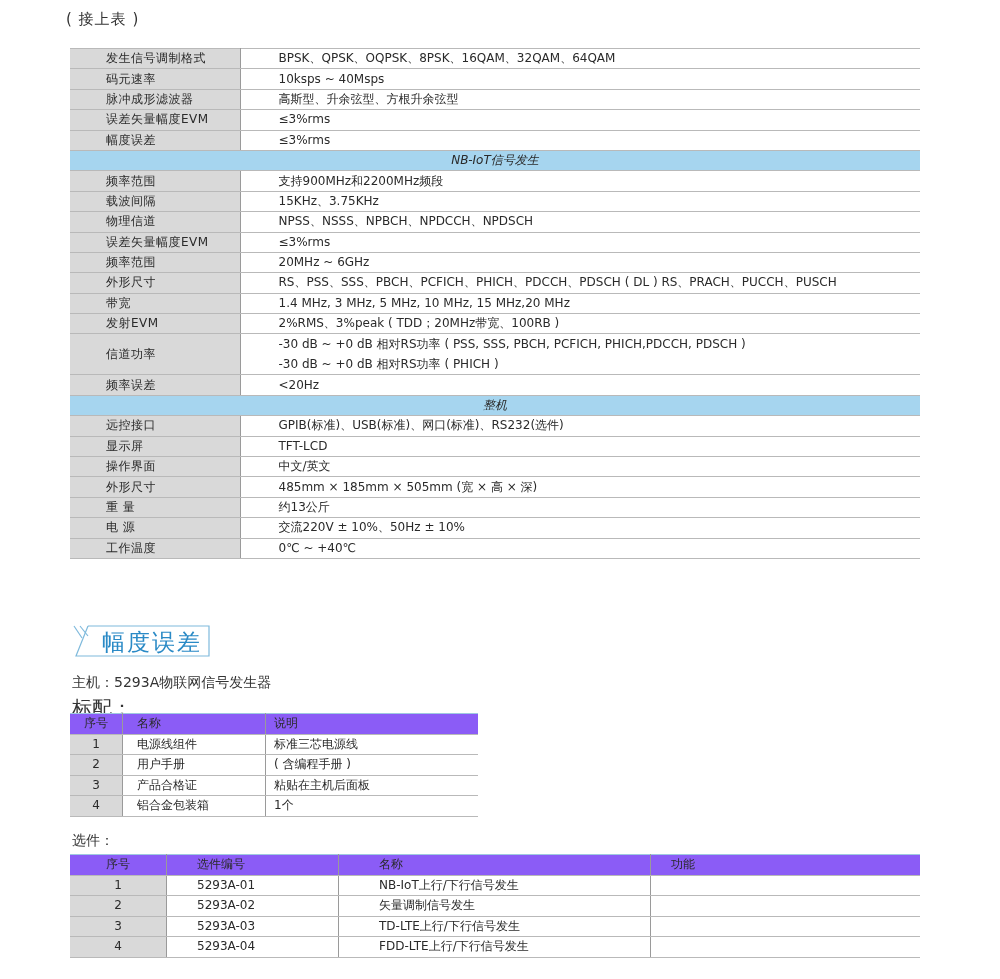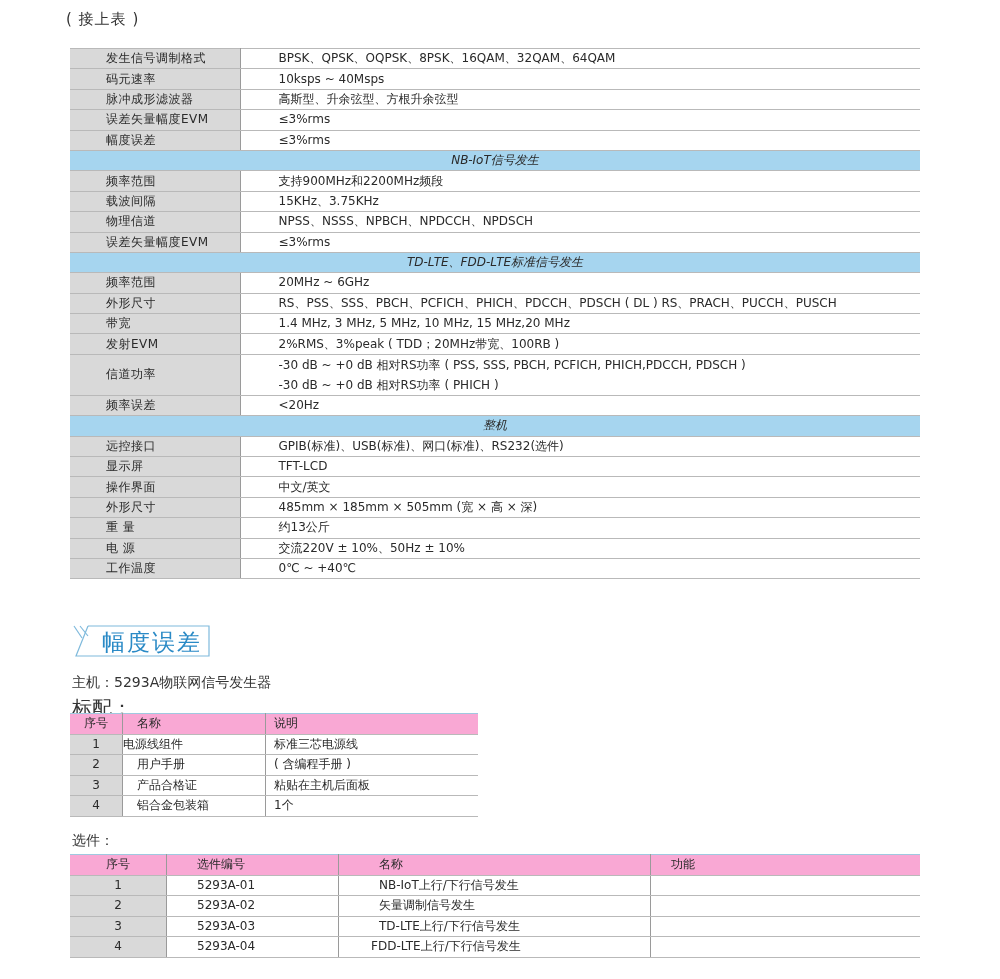--- a/index.html
+++ b/index.html
@@ -47,21 +47,21 @@
   }
   .host-line { position: absolute; left: 72px; top: 674px; font-size: 14px; color: #333; }
   .std-label { position: absolute; left: 72px; top: 695px; font-size: 20px; color: #333; }
   .opt-label { position: absolute; left: 72px; top: 832px; font-size: 14px; color: #333; }
 
   table.grid { position: absolute; border-collapse: collapse; font-size: 12px; }
   table.grid td, table.grid th {
     height: 19.5px; padding: 0; line-height: 19px; text-align: left;
     border-bottom: 1.5px solid #b9b9b9; font-weight: normal;
   }
-  table.grid th { background: #f9a8d4; border-top: 1.5px solid #9fc9e0; }
+  table.grid th { background: #8b5cf6; border-top: 1.5px solid #9fc9e0; }
   table.grid td.idx { background: #d9d9d9; }
   table.grid .vb { border-right: 1px solid #9a9a9a; }
 
   .std { left: 70px; top: 713px; width: 408px; }
   .opt { left: 70px; top: 854px; width: 850px; }
 </style>
 </head>
 <body>
 
 <div class="cont-label">( 接上表 )</div>
@@ -99,23 +99,20 @@
         <td class="k">载波间隔</td>
         <td class="v">15KHz、3.75KHz</td>
       </tr>
       <tr>
         <td class="k">物理信道</td>
         <td class="v">NPSS、NSSS、NPBCH、NPDCCH、NPDSCH</td>
       </tr>
       <tr>
         <td class="k">误差矢量幅度EVM</td>
         <td class="v">≤3%rms</td>
-      </tr>
-      <tr class="sec">
-        <td colspan="2">TD-LTE、FDD-LTE标准信号发生</td>
       </tr>
       <tr>
         <td class="k">频率范围</td>
         <td class="v">20MHz ~ 6GHz</td>
       </tr>
       <tr>
         <td class="k">外形尺寸</td>
         <td class="v">RS、PSS、SSS、PBCH、PCFICH、PHICH、PDCCH、PDSCH ( DL ) RS、PRACH、PUCCH、PUSCH</td>
       </tr>
       <tr>
@@ -187,21 +184,21 @@
   <thead>
     <tr>
       <th class="vb" style="width:52px;text-align:center">序号</th>
       <th class="vb" style="width:128px;padding-left:14px">名称</th>
       <th style="padding-left:8px">说明</th>
     </tr>
   </thead>
   <tbody id="std-body">
       <tr>
         <td class="idx vb" style="text-align:center">1</td>
-        <td class="vb" style="">电源线组件</td>
+        <td class="vb" style="padding-left:14px">电源线组件</td>
         <td style="padding-left:8px">标准三芯电源线</td>
       </tr>
       <tr>
         <td class="idx vb" style="text-align:center">2</td>
         <td class="vb" style="padding-left:14px">用户手册</td>
         <td style="padding-left:8px">( 含编程手册 )</td>
       </tr>
       <tr>
         <td class="idx vb" style="text-align:center">3</td>
         <td class="vb" style="padding-left:14px">产品合格证</td>
@@ -241,17 +238,17 @@
       </tr>
       <tr>
         <td class="idx vb" style="text-align:center">3</td>
         <td class="vb" style="padding-left:30px">5293A-03</td>
         <td class="vb" style="padding-left:40px">TD-LTE上行/下行信号发生</td>
         <td style="padding-left:20px"></td>
       </tr>
       <tr>
         <td class="idx vb" style="text-align:center">4</td>
         <td class="vb" style="padding-left:30px">5293A-04</td>
-        <td class="vb" style="padding-left:32px">FDD-LTE上行/下行信号发生</td>
+        <td class="vb" style="padding-left:40px">FDD-LTE上行/下行信号发生</td>
         <td style="padding-left:20px"></td>
       </tr>
     </tbody>
 </table>
 
 </body></html>

